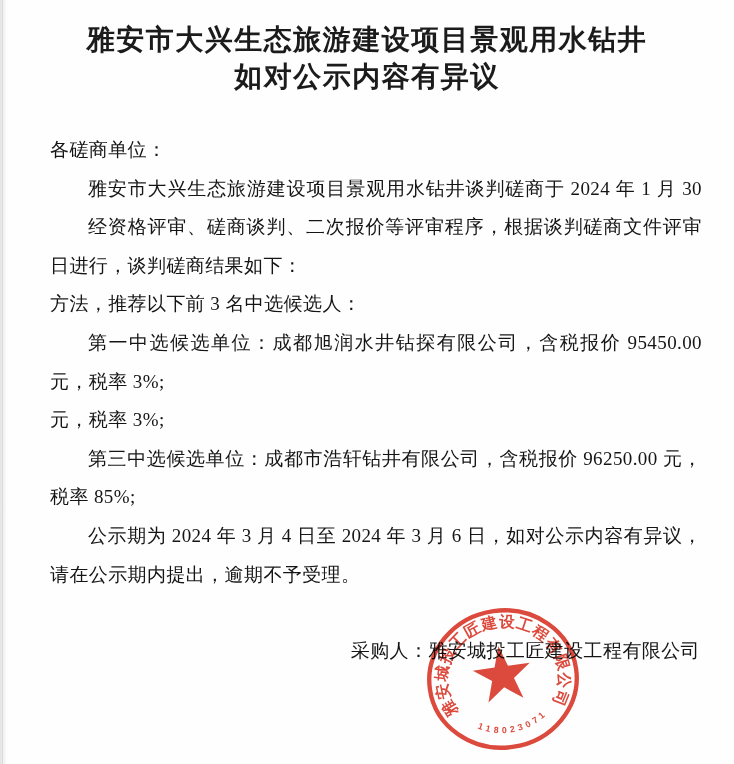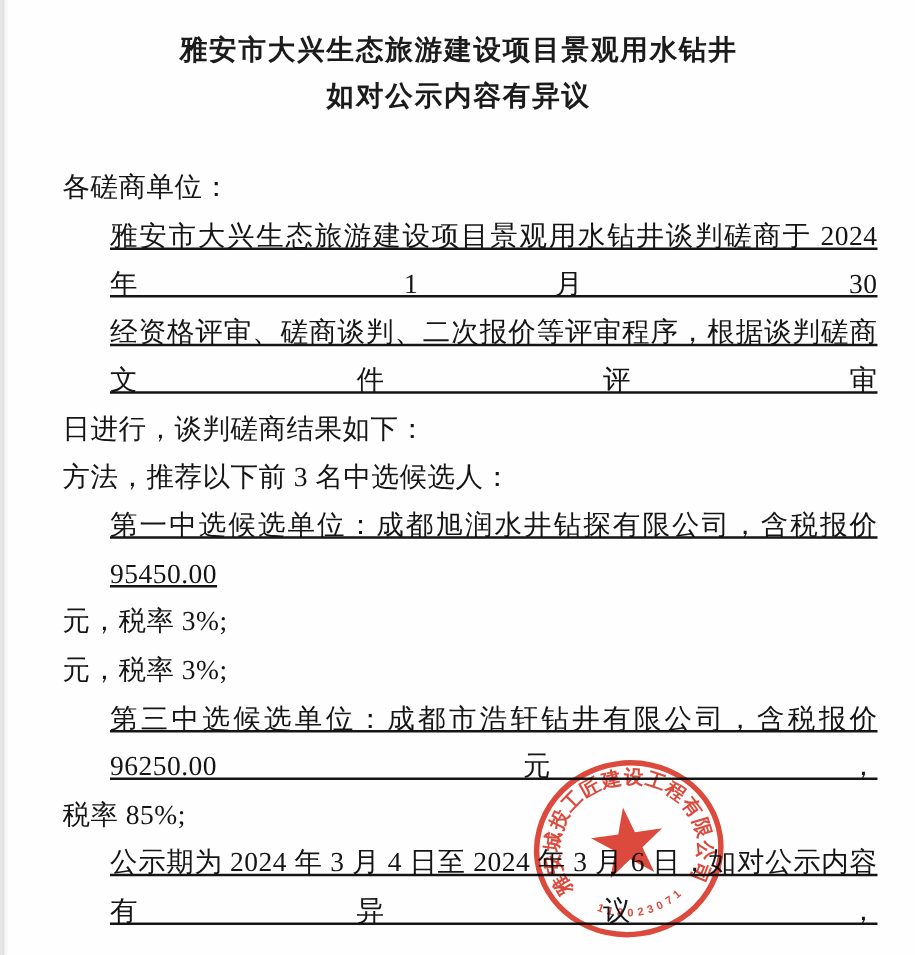--- a/index.html
+++ b/index.html
@@ -20,35 +20,35 @@
   }
   .scan-line {
     position:absolute; left:2px; top:0; width:1px; height:100%;
     background:#cccccc; opacity:.55; pointer-events:none;
   }
   .doc-title {
     padding-top: 21px;
     text-align: center;
     font-family: "Liberation Sans", "DejaVu Sans", sans-serif;
     font-weight: 700;
-    font-size: 22px;
+    font-size: 28px;
     line-height: 37px;
     letter-spacing: 1.5px;
     color:#1b1b1b;
   }
   .content {
     margin: 36px 32px 0 50px;
-    font-size: 22px;
+    font-size: 19px;
     line-height: 38.6px;
     letter-spacing: 0.4px;
   }
   .line { white-space: nowrap; }
   .line.wrap { white-space: normal; }
   .line.fill { text-align: justify; text-align-last: justify; white-space: normal; }
-  .line.first { padding-left: 38px; text-decoration: underline; }
+  .line.first { padding-left: 38px; }
   .signature {
     margin-top: 38px;
     font-size: 19px;
     line-height: 38.6px;
     letter-spacing: 0.4px;
   }
   .sig-row  { text-align: right; padding-right: 34px; }
   .seal {
     position: absolute;
     left: 424px;
@@ -84,20 +84,21 @@
         <div class="line first fill">雅安市大兴生态旅游建设项目景观用水钻井谈判磋商于 2024 年 1 月 30</div>
         <div class="line first fill">经资格评审、磋商谈判、二次报价等评审程序，根据谈判磋商文件评审</div>
         <div class="line wrap">日进行，谈判磋商结果如下：</div>
         <div class="line wrap">方法，推荐以下前 3 名中选候选人：</div>
         <div class="line first fill">第一中选候选单位：成都旭润水井钻探有限公司，含税报价 95450.00</div>
         <div class="line wrap">元，税率 3%;</div>
         <div class="line wrap">元，税率 3%;</div>
         <div class="line first fill">第三中选候选单位：成都市浩轩钻井有限公司，含税报价 96250.00 元，</div>
         <div class="line wrap">税率 85%;</div>
         <div class="line first fill">公示期为 2024 年 3 月 4 日至 2024 年 3 月 6 日，如对公示内容有异议，</div>
+        <div class="line wrap">请在公示期内提出，逾期不予受理。</div>
       </div>
   </div>
 
   <div class="signature">
     <div class="sig-row">
       <span>采购人：</span><span>雅安城投工匠建设工程有限公司</span>
     </div>
 
   </div>
 

